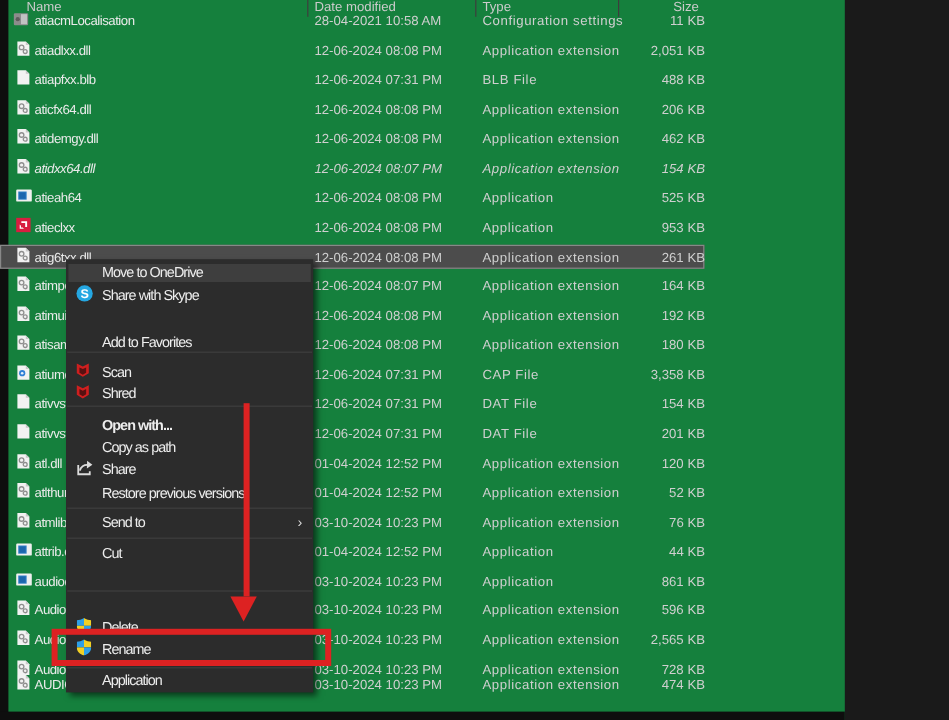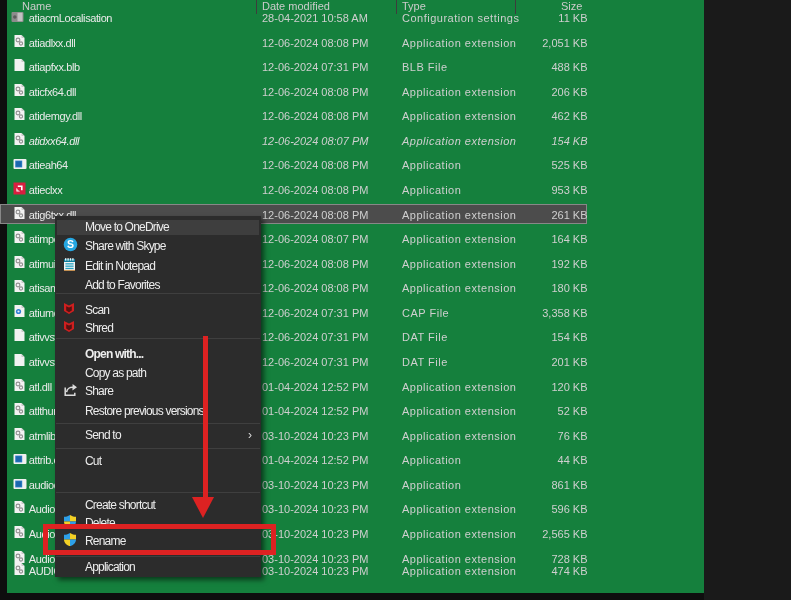--- a/index.html
+++ b/index.html
@@ -335,35 +335,20 @@
       <div class="mi" style="top:1.8px;">
         <span>Move to OneDrive</span>
       </div>
       <div class="mi" style="top:21.2px;">
         <div class="mic"><svg width="15" height="15" viewBox="0 0 15 15">
             <circle cx="7.5" cy="7.5" r="6.8" fill="#25a7e2"></circle>
             <text x="7.5" y="11.2" font-size="10.5" font-weight="bold" fill="#fff" text-anchor="middle" font-family="Liberation Sans">S</text>
           </svg></div>
         <span>Share with Skype</span>
       </div>
-      <div class="mi" style="top:40.5px;">
-        <div class="mic"><svg width="13" height="14" viewBox="0 0 13 14">
-            <rect x="1" y="1.5" width="11" height="11.5" fill="#f4f4f4"></rect>
-            <rect x="1" y="1.5" width="11" height="3" fill="#0f7d9c"></rect>
-            <rect x="2" y="0.7" width="1.4" height="2.4" fill="#e8f6fb"></rect>
-            <rect x="4.4" y="0.7" width="1.4" height="2.4" fill="#e8f6fb"></rect>
-            <rect x="6.8" y="0.7" width="1.4" height="2.4" fill="#e8f6fb"></rect>
-            <rect x="9.2" y="0.7" width="1.4" height="2.4" fill="#e8f6fb"></rect>
-            <rect x="2.4" y="5.7" width="8.2" height="1.3" fill="#26a3c4"></rect>
-            <rect x="2.4" y="8" width="8.2" height="1.3" fill="#26a3c4"></rect>
-            <rect x="2.4" y="10.3" width="8.2" height="1.3" fill="#26a3c4"></rect>
-            <rect x="1" y="12.4" width="11" height="0.8" fill="#d98e35"></rect>
-          </svg></div>
-        <span>Edit in Notepad</span>
-      </div>
       <div class="mi" style="top:59.7px;">
         <span>Add to Favorites</span>
       </div>
       <div class="mi" style="top:84.5px;">
         <div class="mic"><svg width="12" height="13" viewBox="0 0 12 13">
             <path d="M1 1 L6 3.5 L11 1 L11 9 L6 12 L1 9 Z" fill="#cf1f1f"></path>
             <path d="M3.2 4.2 L3.2 8.6 L6 10.2 L8.8 8.6 L8.8 4.2 L6 5.6 Z" fill="#571111"></path>
           </svg></div>
         <span>Scan</span>
       </div>
@@ -390,23 +375,20 @@
       </div>
       <div class="mi" style="top:186.0px;">
         <span>Restore previous versions</span>
       </div>
       <div class="mi" style="top:210.2px;">
         <span>Send to</span>
         <div class="chev">›</div>
       </div>
       <div class="mi" style="top:235.5px;">
         <span>Cut</span>
-      </div>
-      <div class="mi" style="top:279.4px;">
-        <span>Create shortcut</span>
       </div>
       <div class="mi" style="top:316.1px;">
         <div class="mic"><svg width="14" height="14" viewBox="0 0 14 14">
             <defs>
               <clipPath id="uc2">
                 <path d="M7 0.5 C9 1.8 11.2 2.3 13 2.3 L13 7 C13 10.5 10.5 12.6 7 13.7 C3.5 12.6 1 10.5 1 7 L1 2.3 C2.8 2.3 5 1.8 7 0.5 Z"></path>
               </clipPath>
             </defs>
             <g clip-path="url(#uc2)">
               <rect x="0" y="0" width="7" height="7" fill="#2da0e8"></rect>

